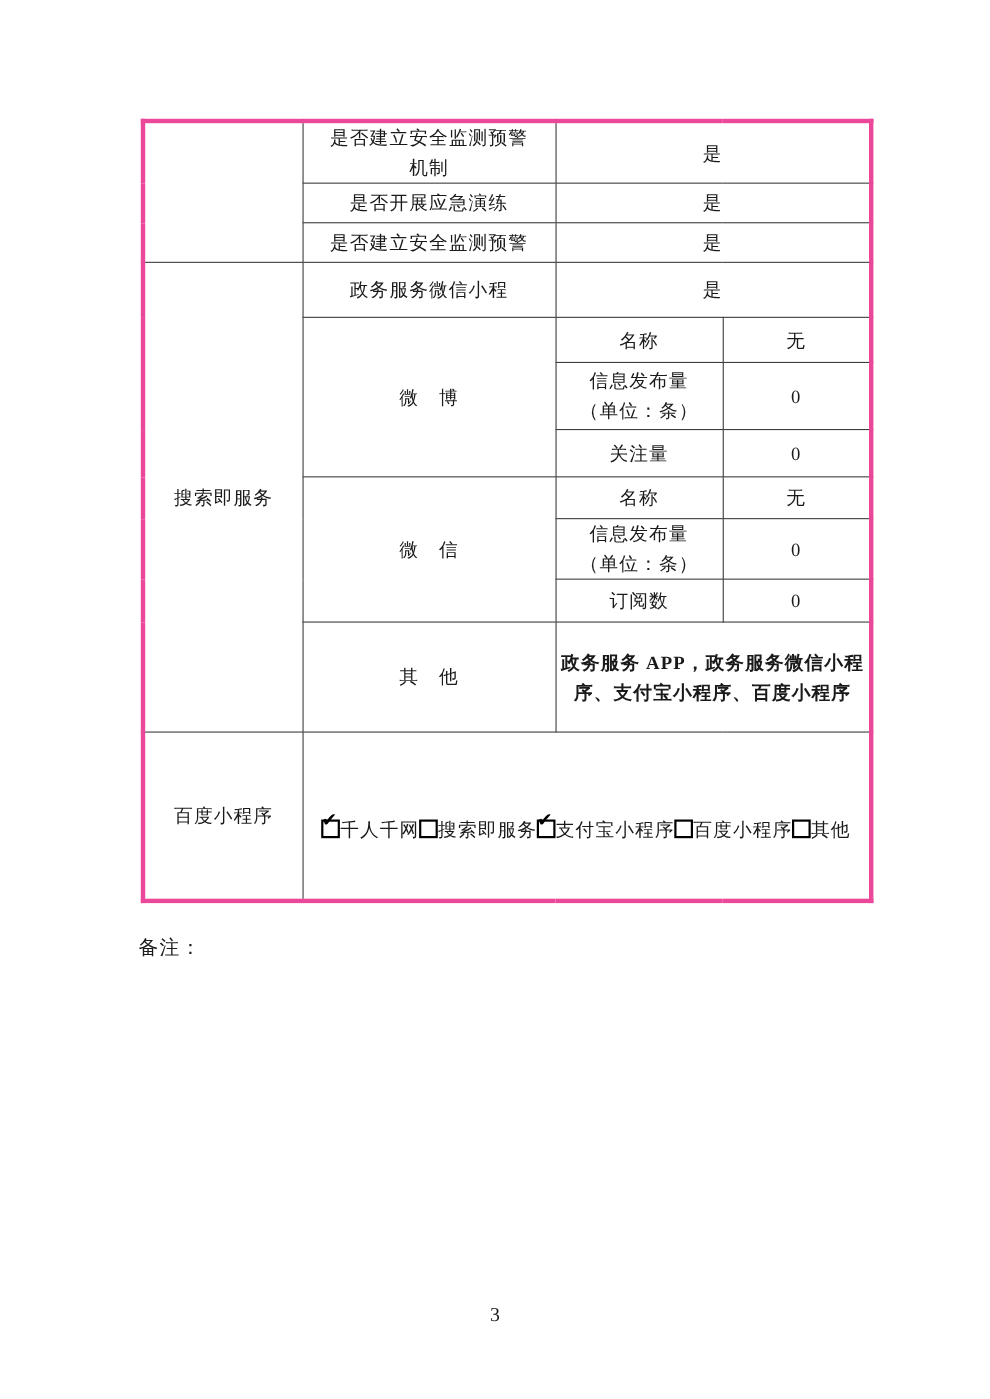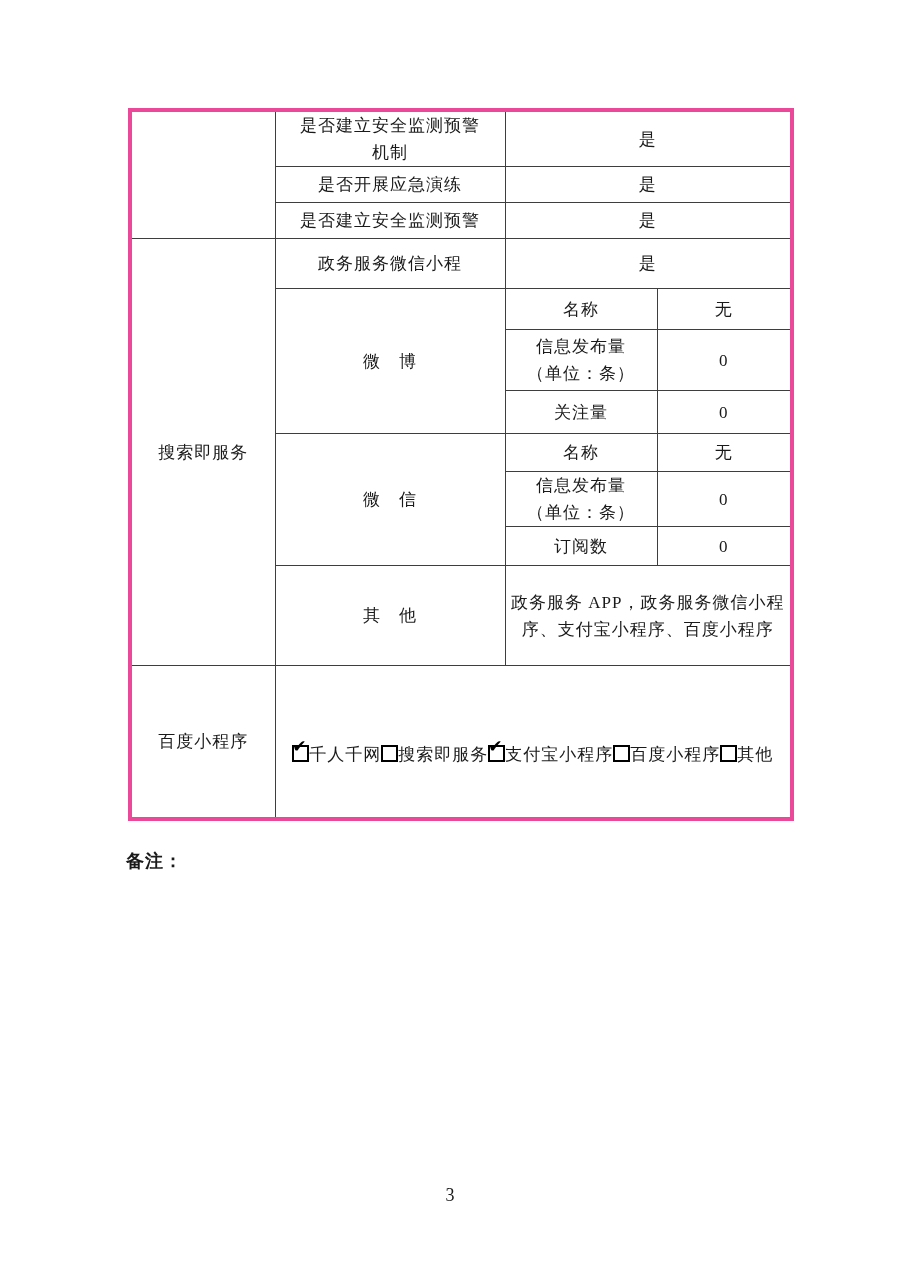--- a/index.html
+++ b/index.html
@@ -36,21 +36,21 @@
   tr.rh55  { height: 55px; }
   tr.rh36  { height: 36px; }
   tr.rh50  { height: 50px; }
   tr.rh41  { height: 41px; }
   tr.rh61  { height: 61px; }
   tr.rh43  { height: 43px; }
   tr.rh38  { height: 38px; }
   tr.rh39  { height: 39px; }
   tr.rh100 { height: 100px; }
   tr.rh153 { height: 153px; }
-  td.other-val { line-height: 30px; }
+  td.other-val { line-height: 30px; font-weight: bold; }
   td.cb-cell {
     padding-bottom: 24px;
     letter-spacing: 0.5px;
     white-space: nowrap;
   }
   .opt { white-space: nowrap; }
   .cb {
     display: inline-block;
     width: 13px;
     height: 13px;
@@ -68,21 +68,21 @@
     font-weight: bold;
     color: #000000;
     font-family: "DejaVu Sans", sans-serif;
     line-height: 17px;
   }
   .remarks {
     position: absolute;
     left: 126px;
     top: 849px;
     font-size: 18px;
-    font-weight: bold;
+    font-weight: normal;
     letter-spacing: 1px;
   }
   .page-num {
     position: absolute;
     left: 0;
     top: 1185px;
     width: 900px;
     text-align: center;
     font-size: 18px;
   }

